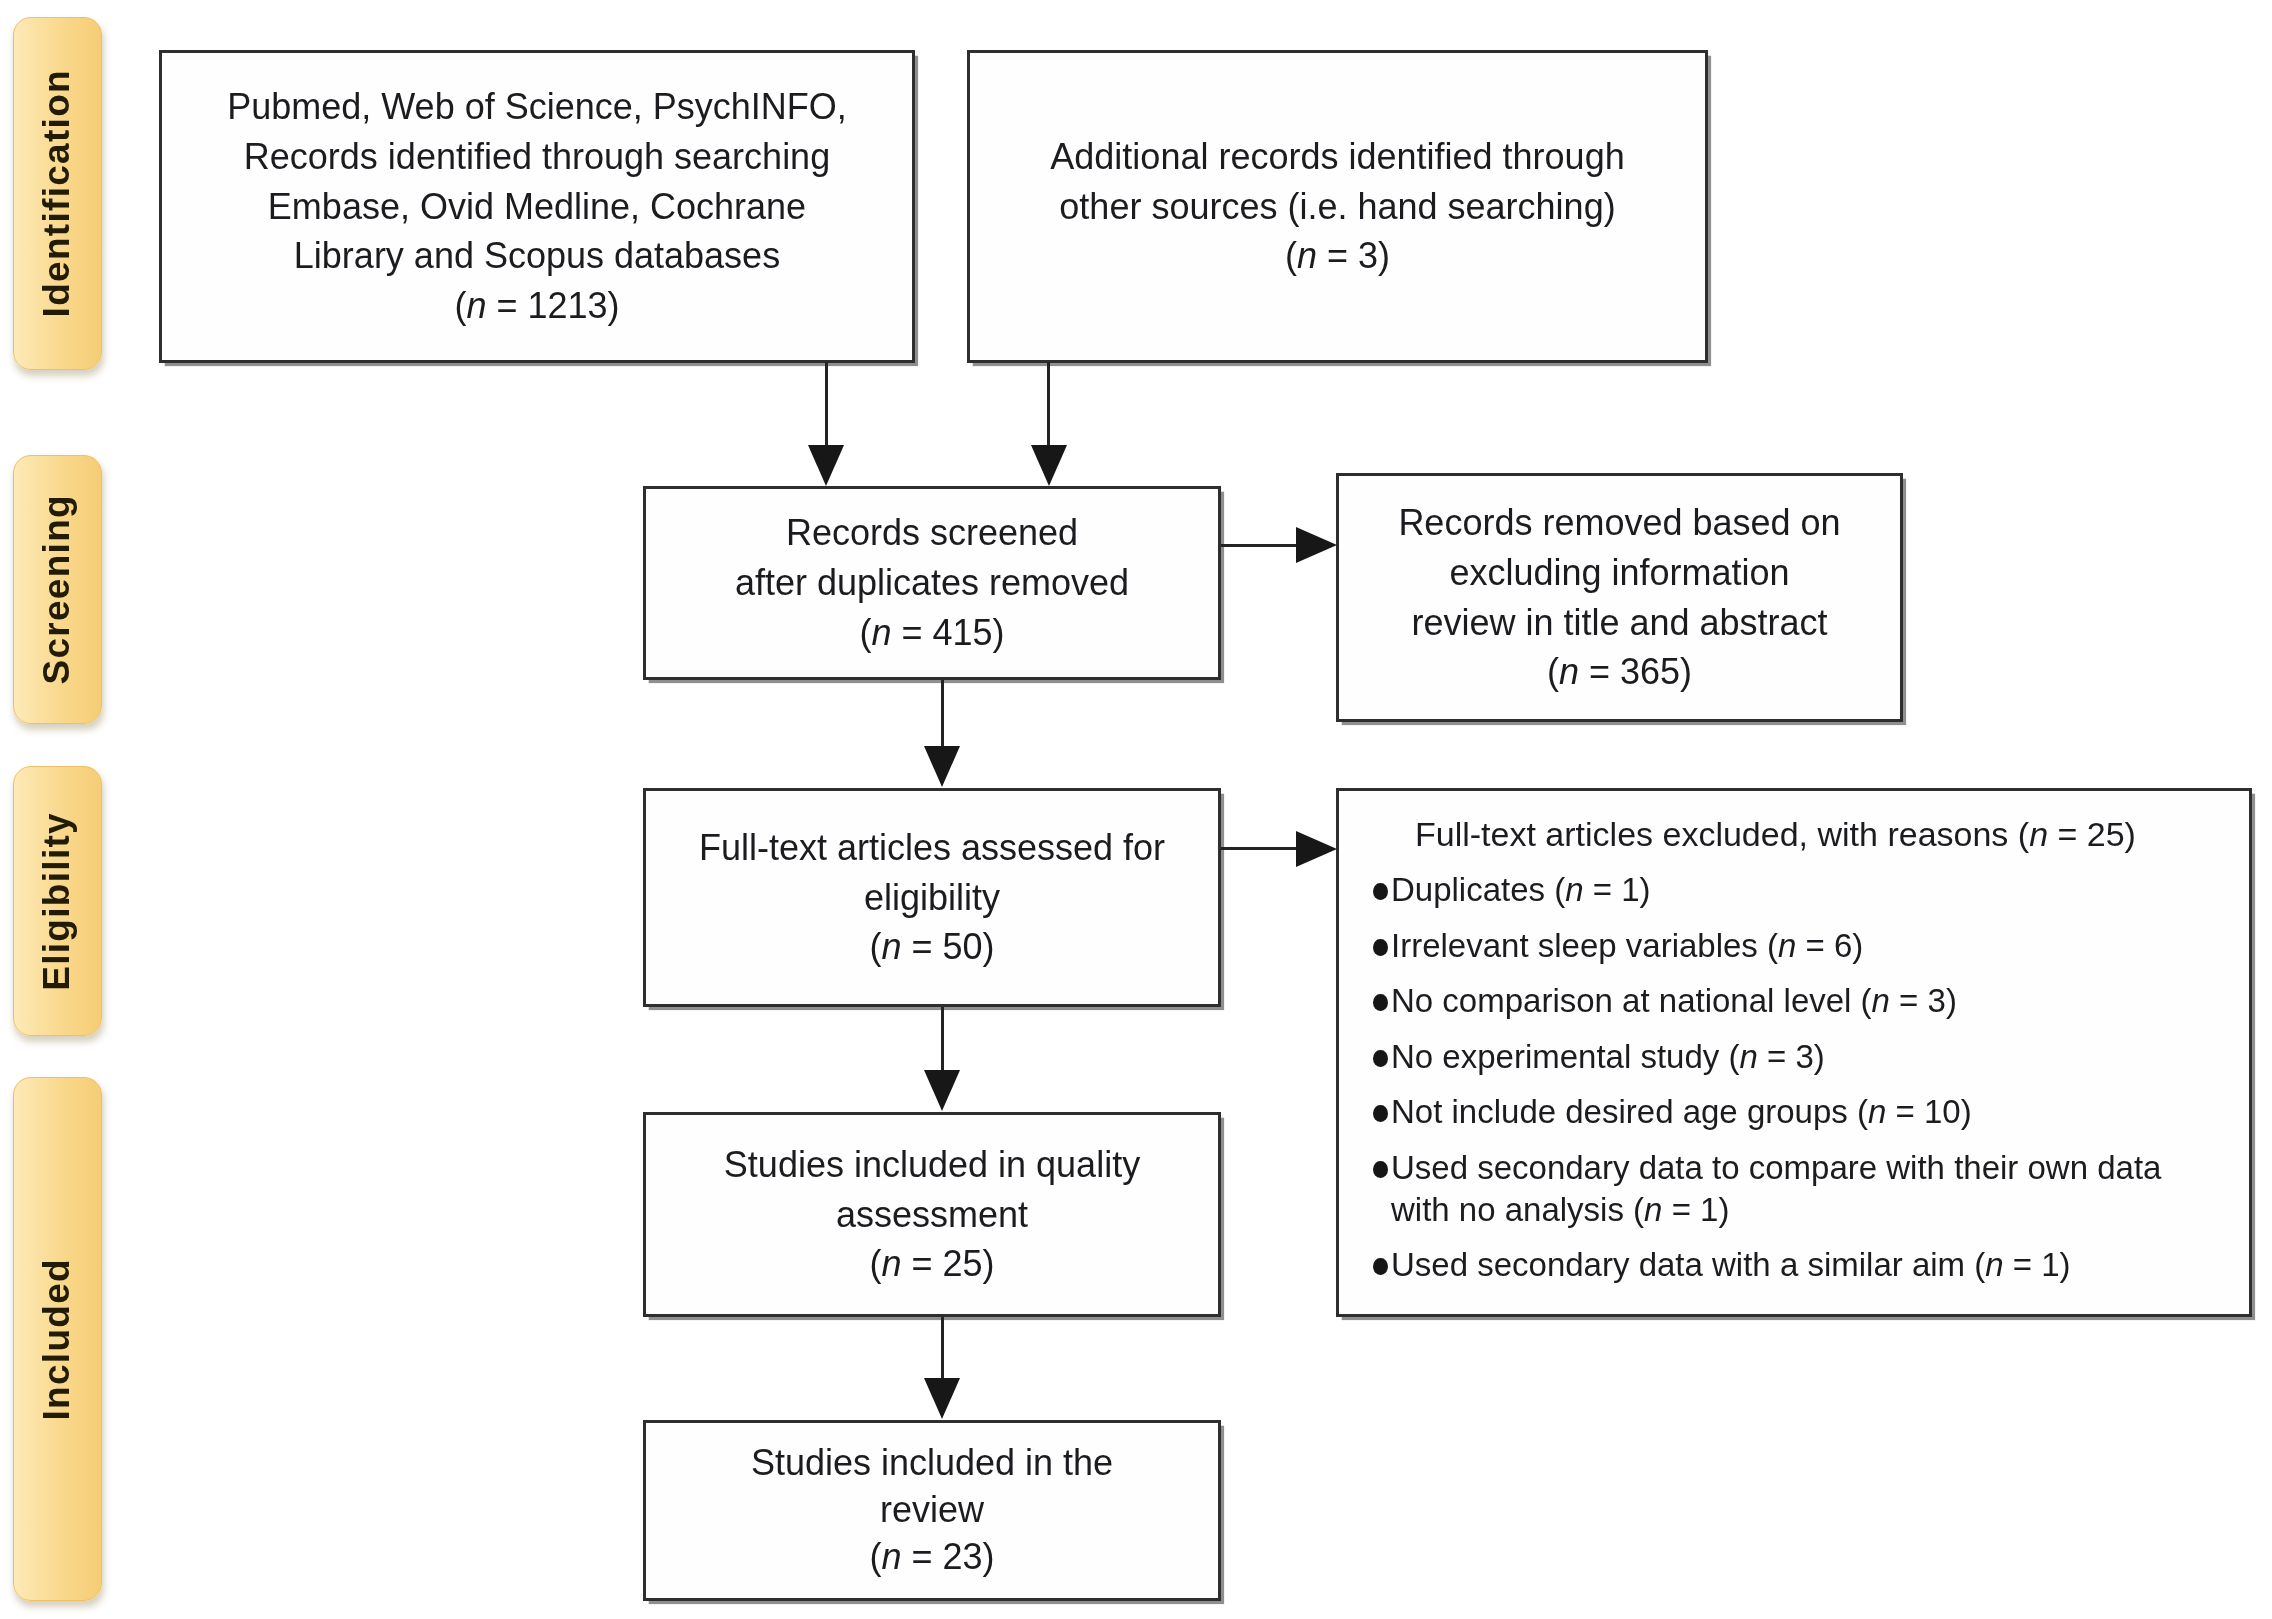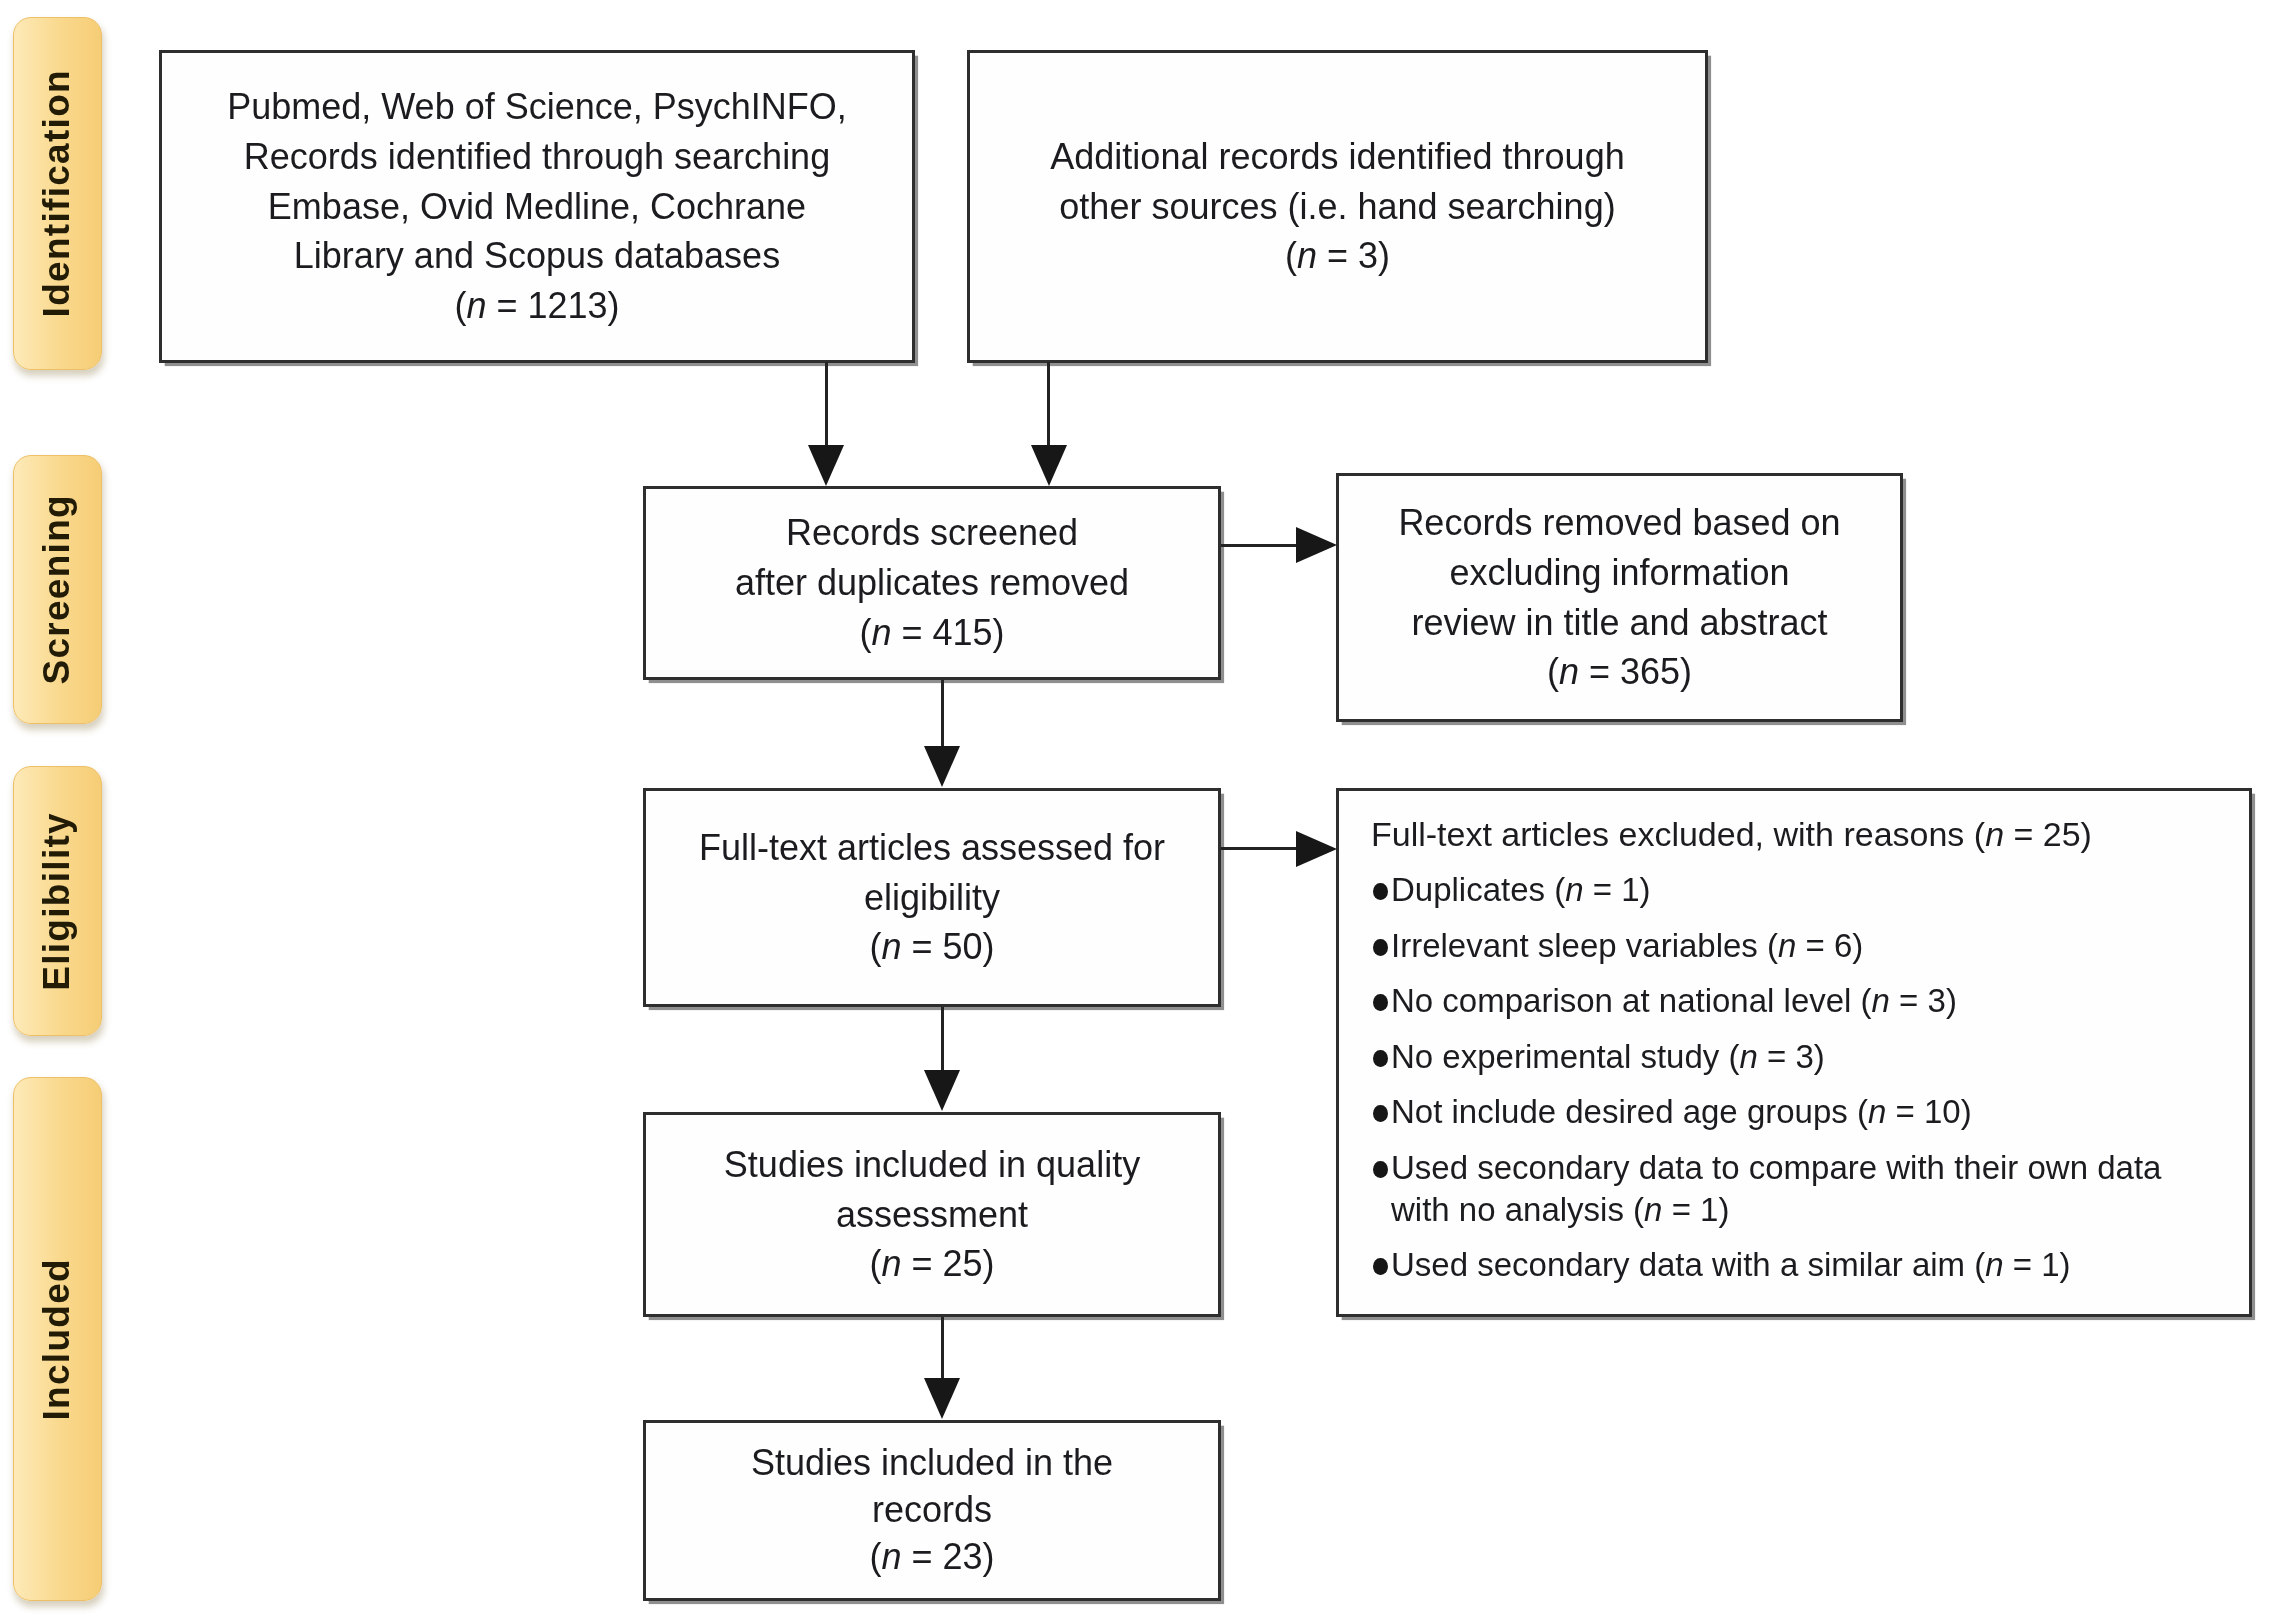--- a/index.html
+++ b/index.html
@@ -18,21 +18,21 @@
   
   .fbox{position:absolute;box-sizing:border-box;background:#fefefe;
         border:3.2px solid #2e2e2e;box-shadow:4.4px 4.4px 0 -1.3px #8f8f8f;
         display:flex;align-items:center;justify-content:center;}
   .btext{width:100%;text-align:center;font-size:36px;line-height:1.38;}
   .bline{white-space:nowrap;}
 
   
   .fbox.excluded{align-items:flex-start;justify-content:flex-start;}
   .ex-inner{padding:21.6px 21.6px 16.5px 0;width:100%;box-sizing:border-box;}
-  .ex-title{font-size:34px;line-height:1.25;padding-left:32px;margin-bottom:7.6px;white-space:nowrap;}
+  .ex-title{font-size:34px;line-height:1.25;padding-left:32px;margin-bottom:7.6px;white-space:nowrap;margin-left:44px;}
   .ex-list{margin:0;padding:0;list-style:none;}
   .ex-list li{position:relative;padding-left:52px;margin-top:14px;font-size:33px;line-height:1.26;}
   .ex-list li::before{content:'';position:absolute;left:34px;top:14px;width:14.6px;height:17px;
         border-radius:50%;background:#161616;}
 
   
   .vl{position:absolute;width:2.5px;background:#232323;}
   .hl{position:absolute;height:2.5px;background:#232323;}
   .ah-down{position:absolute;width:0;height:0;
         border-left:18px solid transparent;border-right:18px solid transparent;
@@ -123,21 +123,21 @@
     <div class="btext">
       <div class="bline">Studies included in quality</div>
       <div class="bline">assessment</div>
       <div class="bline">(<i>n</i> = 25)</div>
     </div>
   </div>
 
   <div class="fbox" style="left:643px;top:1420px;width:578px;height:181px;">
     <div class="btext" style="line-height:1.3;">
       <div class="bline">Studies included in the</div>
-      <div class="bline">records</div>
+      <div class="bline">review</div>
       <div class="bline">(<i>n</i> = 23)</div>
     </div>
   </div>
 
   <div class="vl" style="left:825px;top:362px;height:85px;"></div>
   <div class="ah-down" style="left:808px;top:445px;"></div>
 
   <div class="vl" style="left:1047px;top:362px;height:85px;"></div>
   <div class="ah-down" style="left:1031px;top:445px;"></div>
 

